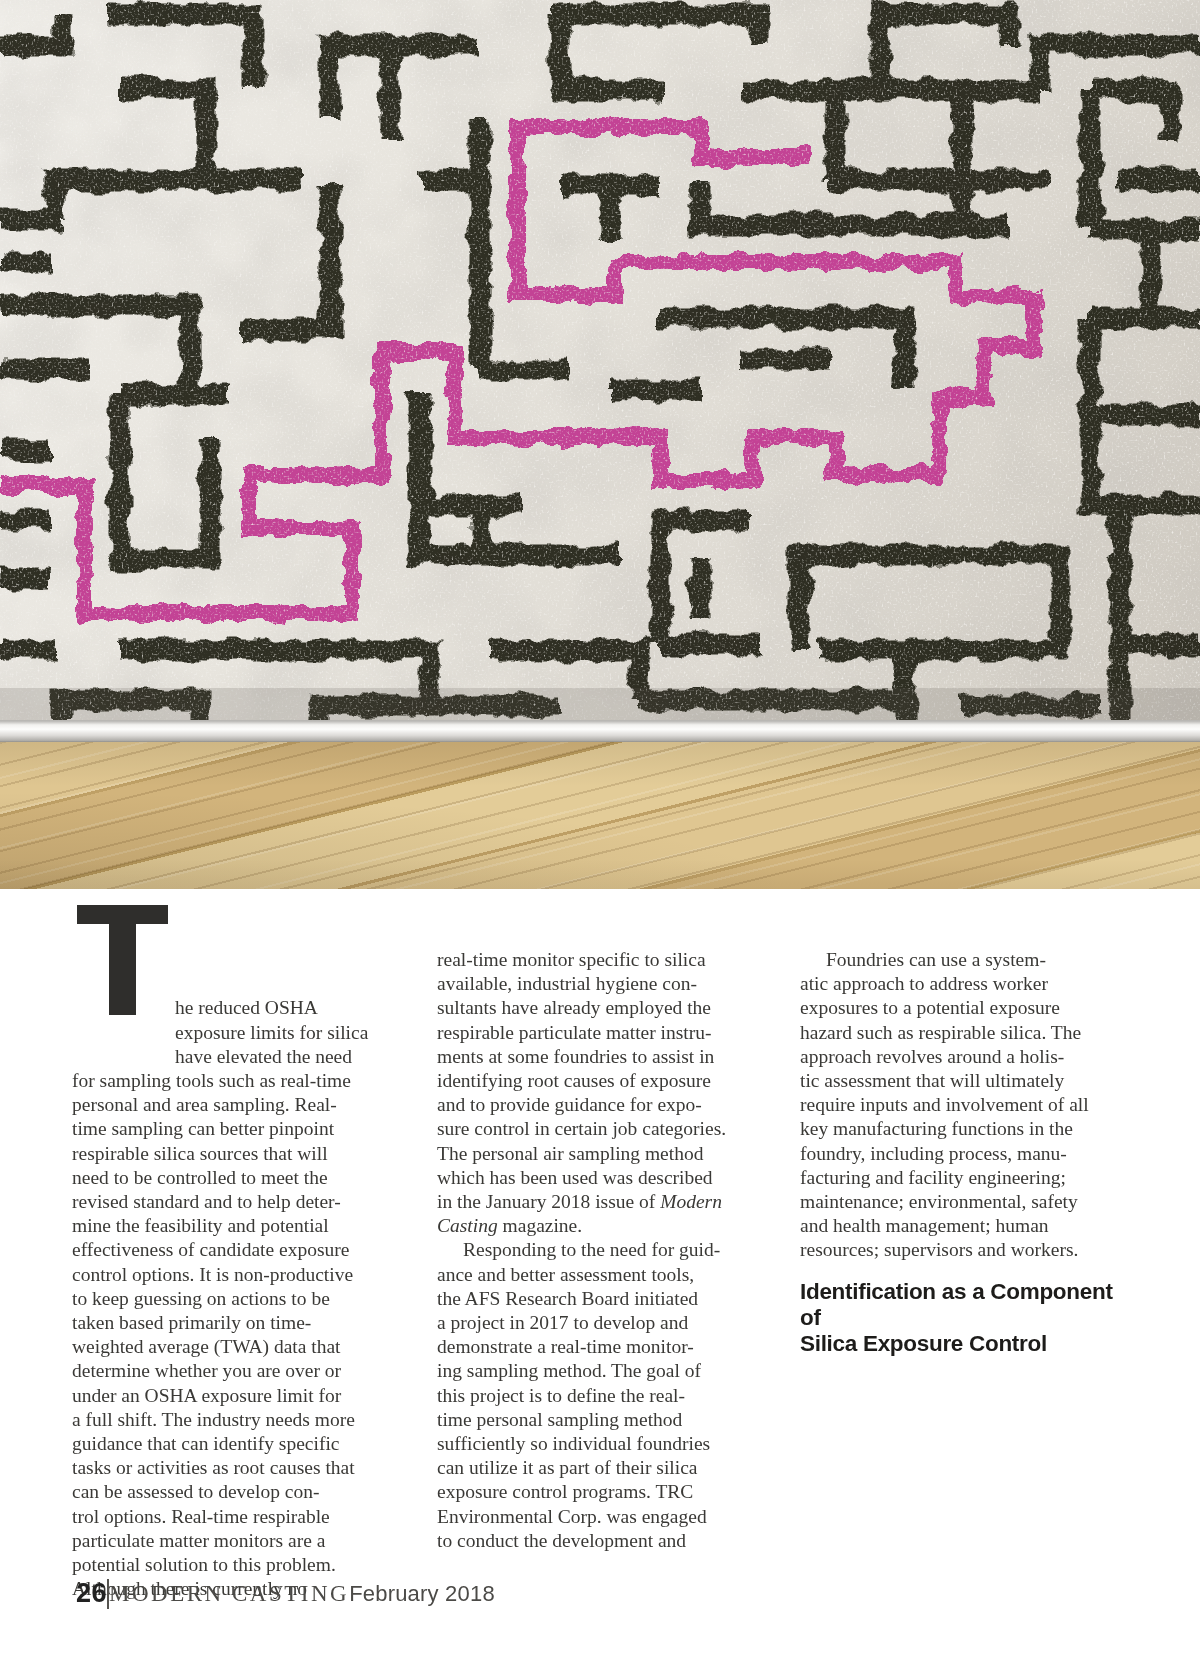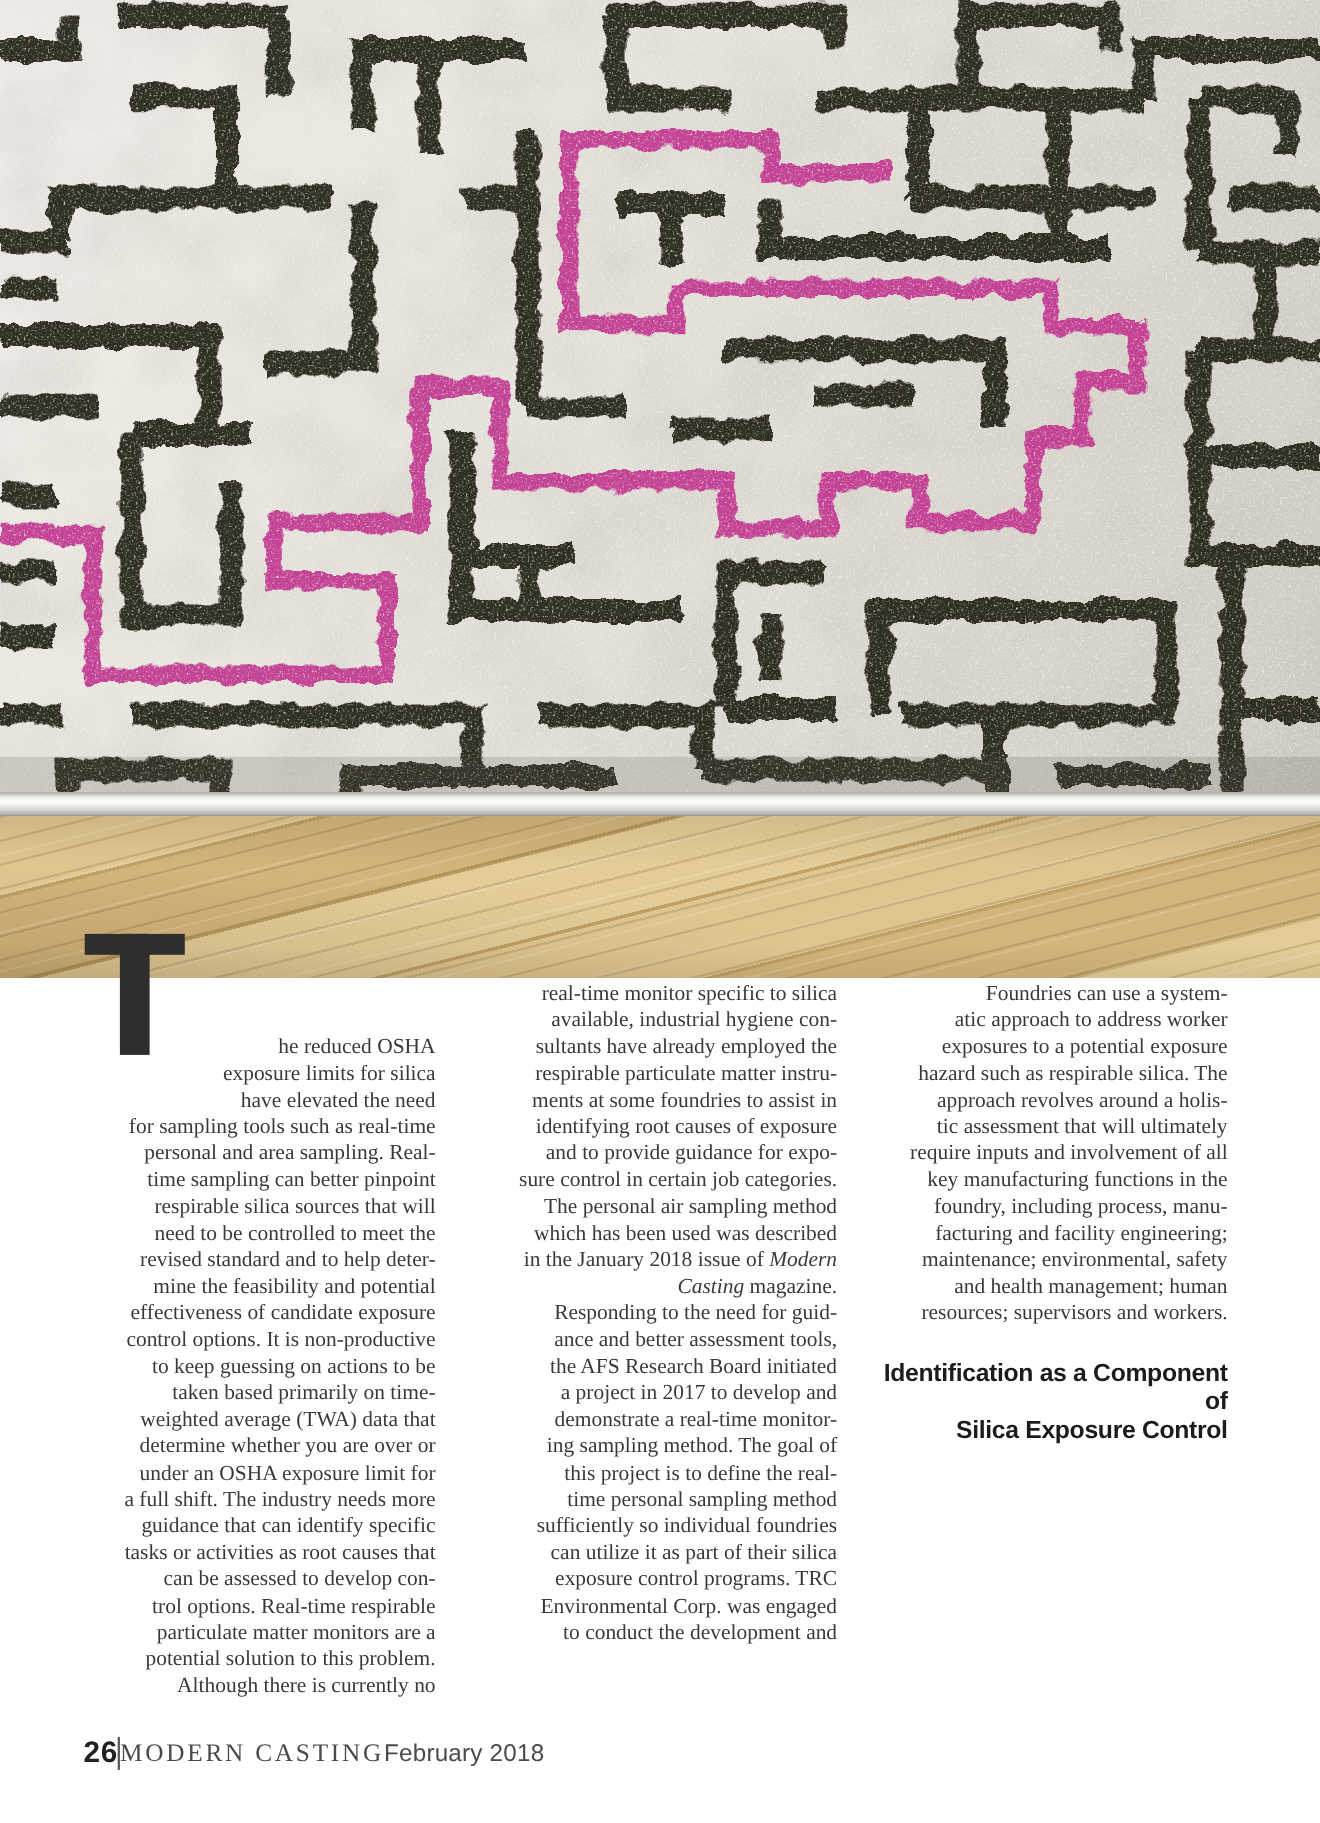--- a/index.html
+++ b/index.html
@@ -24,34 +24,34 @@
         background:
           repeating-linear-gradient(166deg, rgba(100,70,30,.18) 0 2px, rgba(0,0,0,0) 2px 21px),
           repeating-linear-gradient(166deg, rgba(255,255,255,.14) 0 2px, rgba(0,0,0,0) 2px 34px),
           repeating-linear-gradient(166deg, var(--floor-light) 0 70px, var(--floor-dark) 70px 73px, var(--floor-mid) 73px 148px, #bb9c5e 148px 151px, #e3cc98 151px 224px, var(--floor-dark) 224px 227px),
           linear-gradient(180deg,#d8bd87,#c9a96c)}
   .floor-shade{position:absolute;left:0;top:742px;width:1200px;height:147px;
         background:linear-gradient(180deg,rgba(60,45,20,.10),rgba(0,0,0,0) 30%,rgba(0,0,0,0) 80%,rgba(60,45,20,.08)),
                    radial-gradient(120% 120% at 0% 100%,rgba(60,45,20,.14),rgba(0,0,0,0) 55%)}
 
   
-  .col{position:absolute;top:892px;font-size:19.5px;line-height:24.2px;text-align:right}
+  .col{position:absolute;top:948px;font-size:19.5px;line-height:24.2px;text-align:left}
   .col p{white-space:pre-line}
   .col .ind{text-indent:26px}
   #col1{left:72px;width:324px}
   #col2{left:437px;width:324px}
   #col3{left:800px;width:316px}
   .dropcap-spacer{float:left;width:103px;height:73px}
   .dropcap{position:absolute;left:5px;top:-43px;width:91px;height:110px}
   .dropcap .bar{position:absolute;left:0;top:0;width:91px;height:19px;background:#2f2e2c}
   .dropcap .stem{position:absolute;left:32px;top:0;width:27px;height:110px;background:#2f2e2c}
   .ital{font-style:italic}
   .sec-heading{font-family:"Liberation Sans","DejaVu Sans",sans-serif;font-weight:700;
         color:var(--heading-color);font-size:22.5px;line-height:26px;letter-spacing:-.3px;
-        margin:28px 0 6px;white-space:pre-line}
+        margin:16px 0 6px;white-space:pre-line}
 
   
   .footer{position:absolute;left:76px;top:1578px;display:flex;align-items:center;
         font-family:"Liberation Sans","DejaVu Sans",sans-serif;color:var(--footer-color)}
   .footer .pageno{font-weight:700;font-size:27px;color:#222;letter-spacing:.5px}
   .footer .rule{width:2px;height:30px;background:#55534f}
   .footer .mag{font-family:"Liberation Serif","DejaVu Serif",serif;font-size:23px;letter-spacing:2.5px}
   .footer .issue{font-size:22px;letter-spacing:.2px}
 </style>
 </head>

